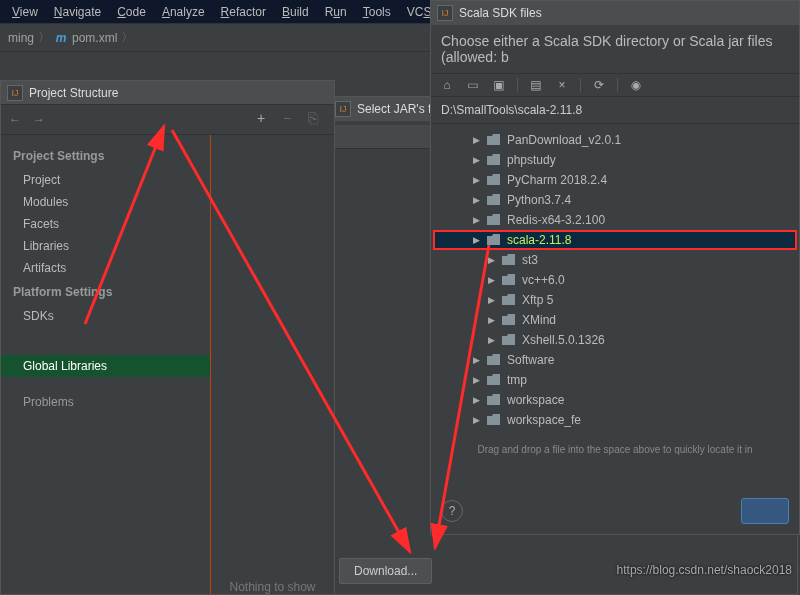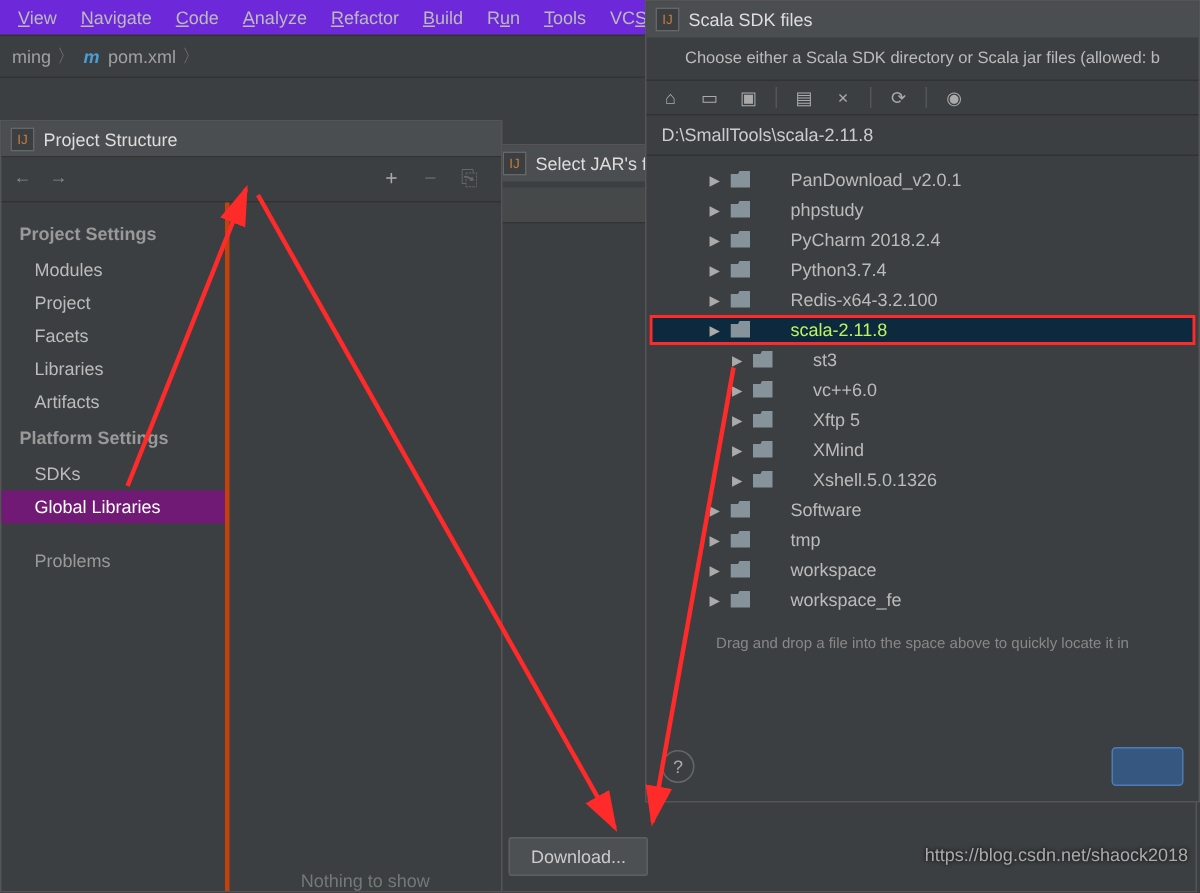--- a/index.html
+++ b/index.html
@@ -1,18 +1,18 @@
 <!DOCTYPE html>
 <html><head>
 <meta charset="utf-8">
 <style>
 * { margin: 0; padding: 0; box-sizing: border-box; font-family: 'Segoe UI', Arial, sans-serif; font-size: 12px; }
 body { background: #3c3f41; color: #bbbbbb; width: 800px; height: 595px; overflow: hidden; position: relative; }
 
-.menubar { height: 24px; background: #6d28d9; display: flex; align-items: center; padding: 0 4px; border-bottom: 1px solid #323232; }
+.menubar { height: 24px; background: #0f172a; display: flex; align-items: center; padding: 0 4px; border-bottom: 1px solid #323232; }
 .menu-item { padding: 2px 8px; color: #bbbbbb; cursor: pointer; }
 .menu-item u { text-decoration: underline; }
 
 .breadcrumb { height: 28px; background: #3c3f41; display: flex; align-items: center; padding: 0 8px; border-bottom: 1px solid #323232; }
 .crumb { color: #a0a0a0; display: flex; align-items: center; gap: 4px; }
 .crumb-icon { width: 14px; height: 14px; display: inline-flex; align-items: center; justify-content: center; }
 .chev { color: #777; margin: 0 4px; }
 
 .tabbar { height: 26px; background: #3c3f41; display: flex; align-items: center; padding: 0 220px 0 0; justify-content: flex-end; }
 .tab { padding: 2px 10px; color: #999; display: flex; align-items: center; gap: 4px; }
@@ -21,55 +21,55 @@
 
 .proj-window { position: absolute; top: 80px; left: 0; width: 335px; height: 515px; background: #3c3f41; border: 1px solid #555; }
 .proj-title { height: 24px; background: #4b4e50; display: flex; align-items: center; padding: 0 6px; color: #ddd; border-bottom: 1px solid #323232; }
 .proj-title-icon { width: 16px; height: 16px; background: #3c3f41; border: 1px solid #666; margin-right: 6px; display: flex; align-items: center; justify-content: center; font-size: 9px; color: #c77d3a; }
 .proj-nav { height: 30px; display: flex; align-items: center; padding: 0 8px; border-bottom: 1px solid #323232; }
 .nav-arrow { width: 18px; height: 18px; color: #888; margin-right: 6px; }
 .nav-spacer { flex: 1; }
 .nav-btn { width: 20px; height: 20px; color: #aaa; font-size: 14px; margin: 0 3px; cursor: pointer; text-align: center; }
 
 .proj-body { display: flex; height: calc(100% - 54px); }
-.sidebar { width: 152px; border-right: 3px solid #c2410c; padding: 8px 0; }
+.sidebar { width: 210px; border-right: 1px solid #c2410c; padding: 8px 0; }
 .sidebar-heading { color: #999; font-weight: bold; padding: 6px 12px; }
 .sidebar-item { padding: 4px 22px; color: #bbb; cursor: pointer; }
-.sidebar-item.selected { background: #701a75; color: #fff; }
+.sidebar-item.selected { background: #14532d; color: #fff; margin-top: 28px; }
 .sidebar-item.problems { margin-top: 14px; color: #999; }
 
 .mainpane { flex: 1; display: flex; align-items: flex-end; justify-content: center; color: #777; }
 
 
 .jar-dialog { position: absolute; top: 96px; left: 328px; width: 470px; height: 499px; background: #3c3f41; border: 1px solid #555; }
 .jar-title { height: 24px; background: #4b4e50; display: flex; align-items: center; padding: 0 6px; color: #ddd; }
 .jar-title-icon { width: 16px; height: 16px; background: #3c3f41; border: 1px solid #666; margin-right: 6px; display: flex; align-items: center; justify-content: center; font-size: 9px; color: #c77d3a; }
 .loc-header { height: 24px; background: #45494a; color: #bbb; display: flex; align-items: center; justify-content: center; border-bottom: 1px solid #323232; margin: 4px; }
 .jar-bottom { position: absolute; bottom: 10px; left: 0; right: 0; display: flex; padding: 0 10px; gap: 8px; align-items: flex-start; }
 .btn { padding: 5px 14px; background: #4c5052; border: 1px solid #5e6060; color: #ccc; cursor: pointer; border-radius: 2px; }
 .btn.highlighted { border: 2px solid #ff2a2a; }
 .spacer { flex: 1; }
 
 
 .sdk-dialog { position: absolute; top: 0; left: 430px; width: 370px; height: 535px; background: #3c3f41; border: 1px solid #555; }
 .sdk-title { height: 24px; background: #4b4e50; display: flex; align-items: center; padding: 0 6px; color: #ddd; }
 .sdk-title-icon { width: 16px; height: 16px; background: #3c3f41; border: 1px solid #666; margin-right: 6px; display: flex; align-items: center; justify-content: center; font-size: 9px; color: #c77d3a; }
-.sdk-hint { padding: 8px 10px; color: #bbb; font-size: 11px; text-align: center; }
+.sdk-hint { padding: 8px 10px; color: #bbb; font-size: 14px; }
 .sdk-toolbar { height: 24px; display: flex; align-items: center; padding: 0 8px; gap: 10px; border-top: 1px solid #323232; border-bottom: 1px solid #323232; }
 .tb-icon { width: 16px; height: 16px; color: #aaa; cursor: pointer; display: flex; align-items: center; justify-content: center; font-size: 12px; }
 .tb-sep { width: 1px; height: 14px; background: #555; }
 .sdk-path { padding: 6px 10px; color: #ccc; border-bottom: 1px solid #323232; }
 .tree { padding: 6px 2px; }
 .tree-row { display: flex; align-items: center; height: 20px; padding-left: 40px; cursor: pointer; }
 .tree-row.selected { background: #0d293e; }
 .tree-row.highlighted { outline: 2px solid #ff2a2a; outline-offset: -2px; }
 .expand { width: 10px; color: #aaa; margin-right: 4px; font-size: 9px; }
 .folder-icon { width: 14px; height: 12px; margin-right: 6px; display: inline-block; }
 .folder-icon svg { display: block; }
-.tree-label { color: #bbb; margin-left: 20px; }
+.tree-label { color: #bbb; }
 .tree-row.selected .tree-label { color: #bef264; }
 .indent-1 { padding-left: 55px; }
 .sdk-hint2 { padding: 8px 10px; color: #888; font-size: 10px; text-align: center; }
 .sdk-footer { position: absolute; bottom: 10px; left: 0; right: 0; display: flex; padding: 0 10px; gap: 8px; align-items: center; }
 .help-circle { width: 22px; height: 22px; border: 1px solid #666; border-radius: 50%; display: flex; align-items: center; justify-content: center; color: #aaa; }
 .btn-primary { padding: 5px 18px; background: #365880; border: 1px solid #4a7db5; color: #e8f0fa; border-radius: 3px; }
 
 .watermark { position: absolute; bottom: 18px; right: 8px; color: #aaa; font-size: 12px; pointer-events: none; z-index: 20; text-shadow: 0 0 3px #000; }
 
 svg.arrow { position: absolute; pointer-events: none; z-index: 30; }
@@ -128,22 +128,22 @@
     <span class="nav-arrow">←</span>
     <span class="nav-arrow">→</span>
     <span class="nav-spacer"></span>
     <span class="nav-btn">+</span>
     <span class="nav-btn" style="color:#666;">−</span>
     <span class="nav-btn" style="color:#666;">⎘</span>
   </div>
   <div class="proj-body">
     <div class="sidebar">
       <div class="sidebar-heading">Project Settings</div>
+      <div class="sidebar-item">Project</div>
       <div class="sidebar-item">Modules</div>
-      <div class="sidebar-item">Project</div>
       <div class="sidebar-item">Facets</div>
       <div class="sidebar-item">Libraries</div>
       <div class="sidebar-item">Artifacts</div>
       <div class="sidebar-heading">Platform Settings</div>
       <div class="sidebar-item">SDKs</div>
       <div class="sidebar-item selected">Global Libraries</div>
       <div class="sidebar-item problems">Problems</div>
     </div>
     <div class="mainpane">
       <span>Nothing to show</span>

